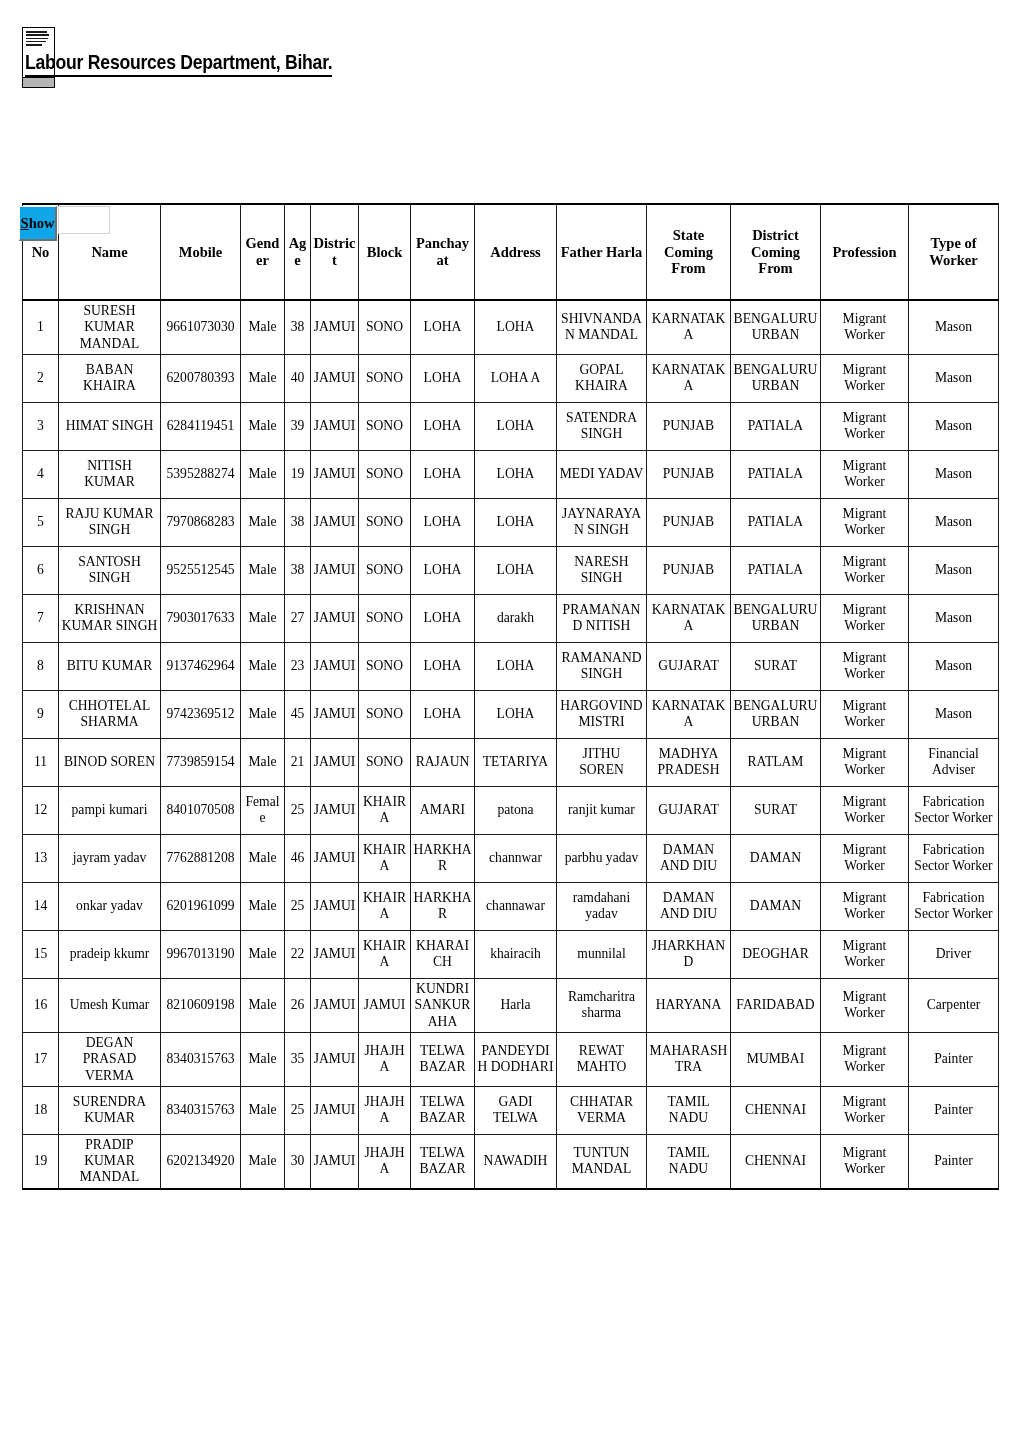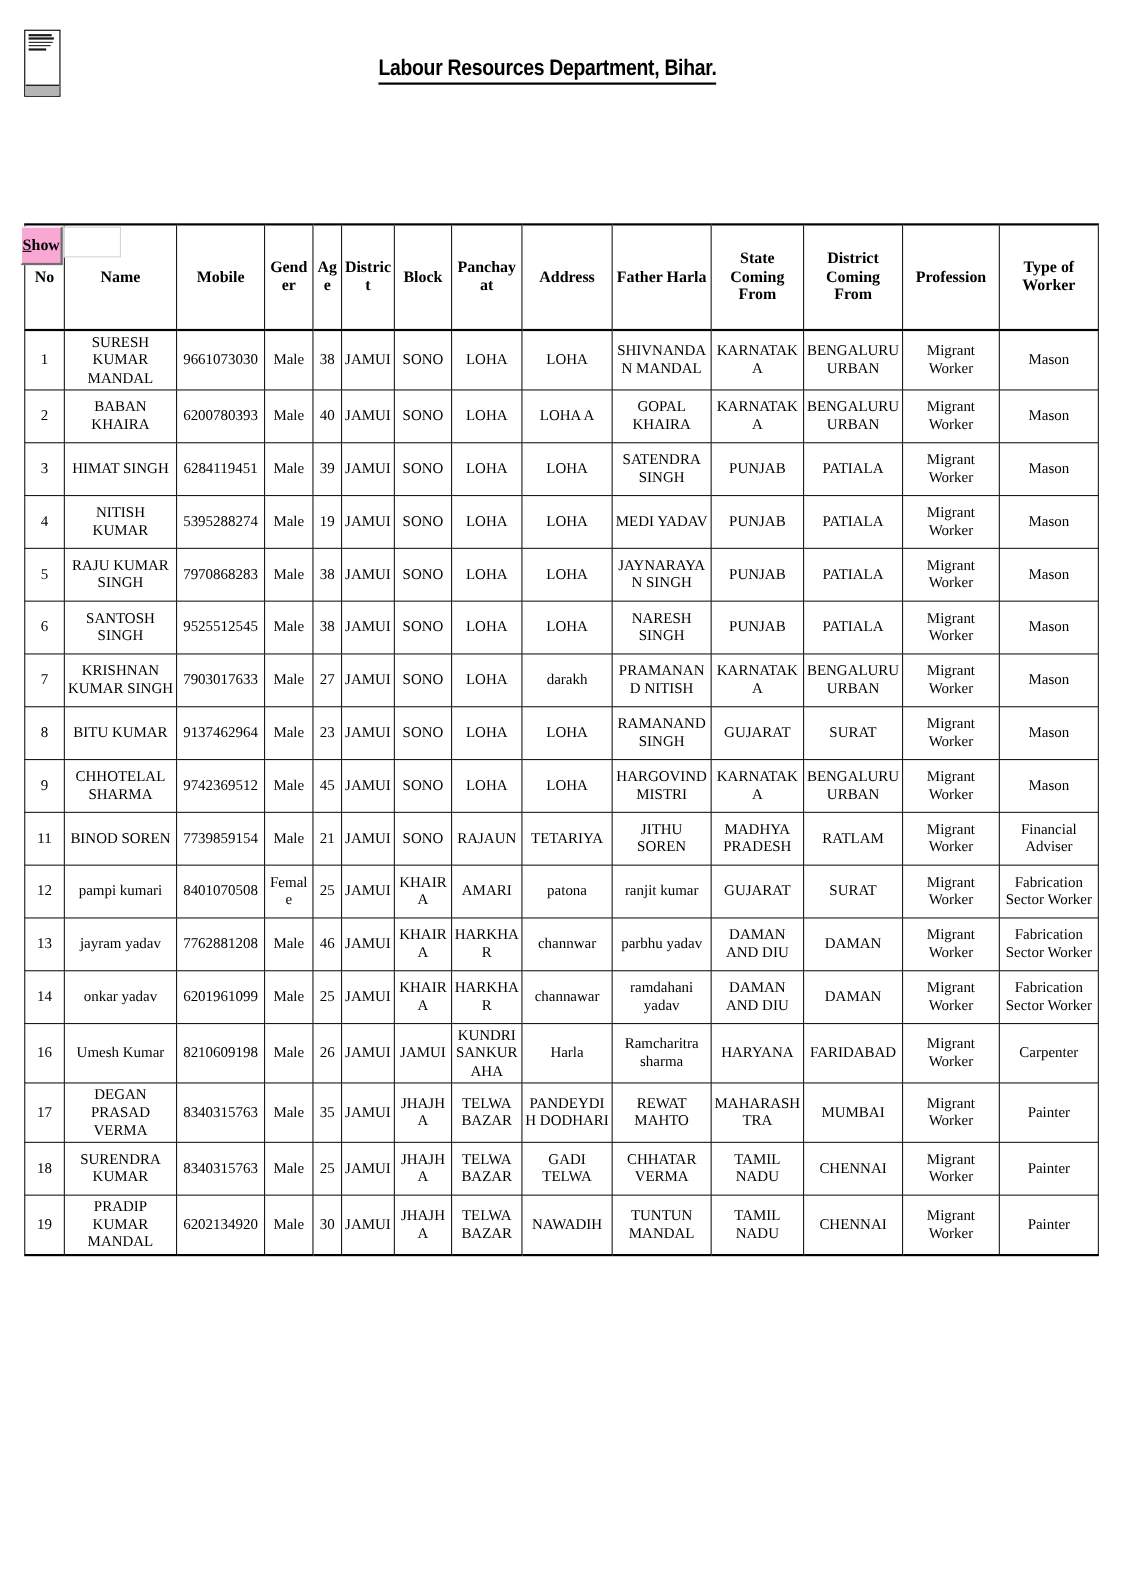--- a/index.html
+++ b/index.html
@@ -59,21 +59,21 @@
     background: #9a9a9a;
     z-index: -1;
   }
 
   
   #title-block {
     position: absolute;
     left: 0;
     top: 52px;
     width: 996px;
-    text-align: center;
+    text-align: left;
   }
   #title-block .tline {
     font-family: "Liberation Sans", "DejaVu Sans", sans-serif;
     font-weight: bold;
     font-size: 20.5px;
     letter-spacing: -0.3px;
     line-height: 1;
     margin-bottom: 18px;
     display: block;
   }
@@ -90,21 +90,21 @@
     position: absolute;
     left: 19px;
     top: 206px;
     z-index: 40;
     display: flex;
     align-items: flex-start;
   }
   #show-button {
     width: 38px;
     height: 35px;
-    background: #f9a8d4;
+    background: #0ea5e9;
     border-top: 1px solid #ffffff;
     border-left: 1px solid #ffffff;
     border-right: 2px solid #6f6f6f;
     border-bottom: 2px solid #6f6f6f;
     box-sizing: border-box;
     font-family: "Liberation Serif", serif;
     font-weight: bold;
     font-size: 14.5px;
     line-height: 33px;
     text-align: center;
@@ -433,20 +433,36 @@
         <td>KHAIRA</td>
         <td>HARKHAR</td>
         <td>channawar</td>
         <td>ramdahani yadav</td>
         <td>DAMAN AND DIU</td>
         <td>DAMAN</td>
         <td>Migrant Worker</td>
         <td>Fabrication Sector Worker</td>
       </tr>
       <tr>
+        <td>15</td>
+        <td>pradeip kkumr</td>
+        <td>9967013190</td>
+        <td>Male</td>
+        <td>22</td>
+        <td>JAMUI</td>
+        <td>KHAIRA</td>
+        <td>KHARAICH</td>
+        <td>khairacih</td>
+        <td>munnilal</td>
+        <td>JHARKHAND</td>
+        <td>DEOGHAR</td>
+        <td>Migrant Worker</td>
+        <td>Driver</td>
+      </tr>
+      <tr>
         <td>16</td>
         <td>Umesh Kumar</td>
         <td>8210609198</td>
         <td>Male</td>
         <td>26</td>
         <td>JAMUI</td>
         <td>JAMUI</td>
         <td>KUNDRI SANKURAHA</td>
         <td>Harla</td>
         <td>Ramcharitra sharma</td>

